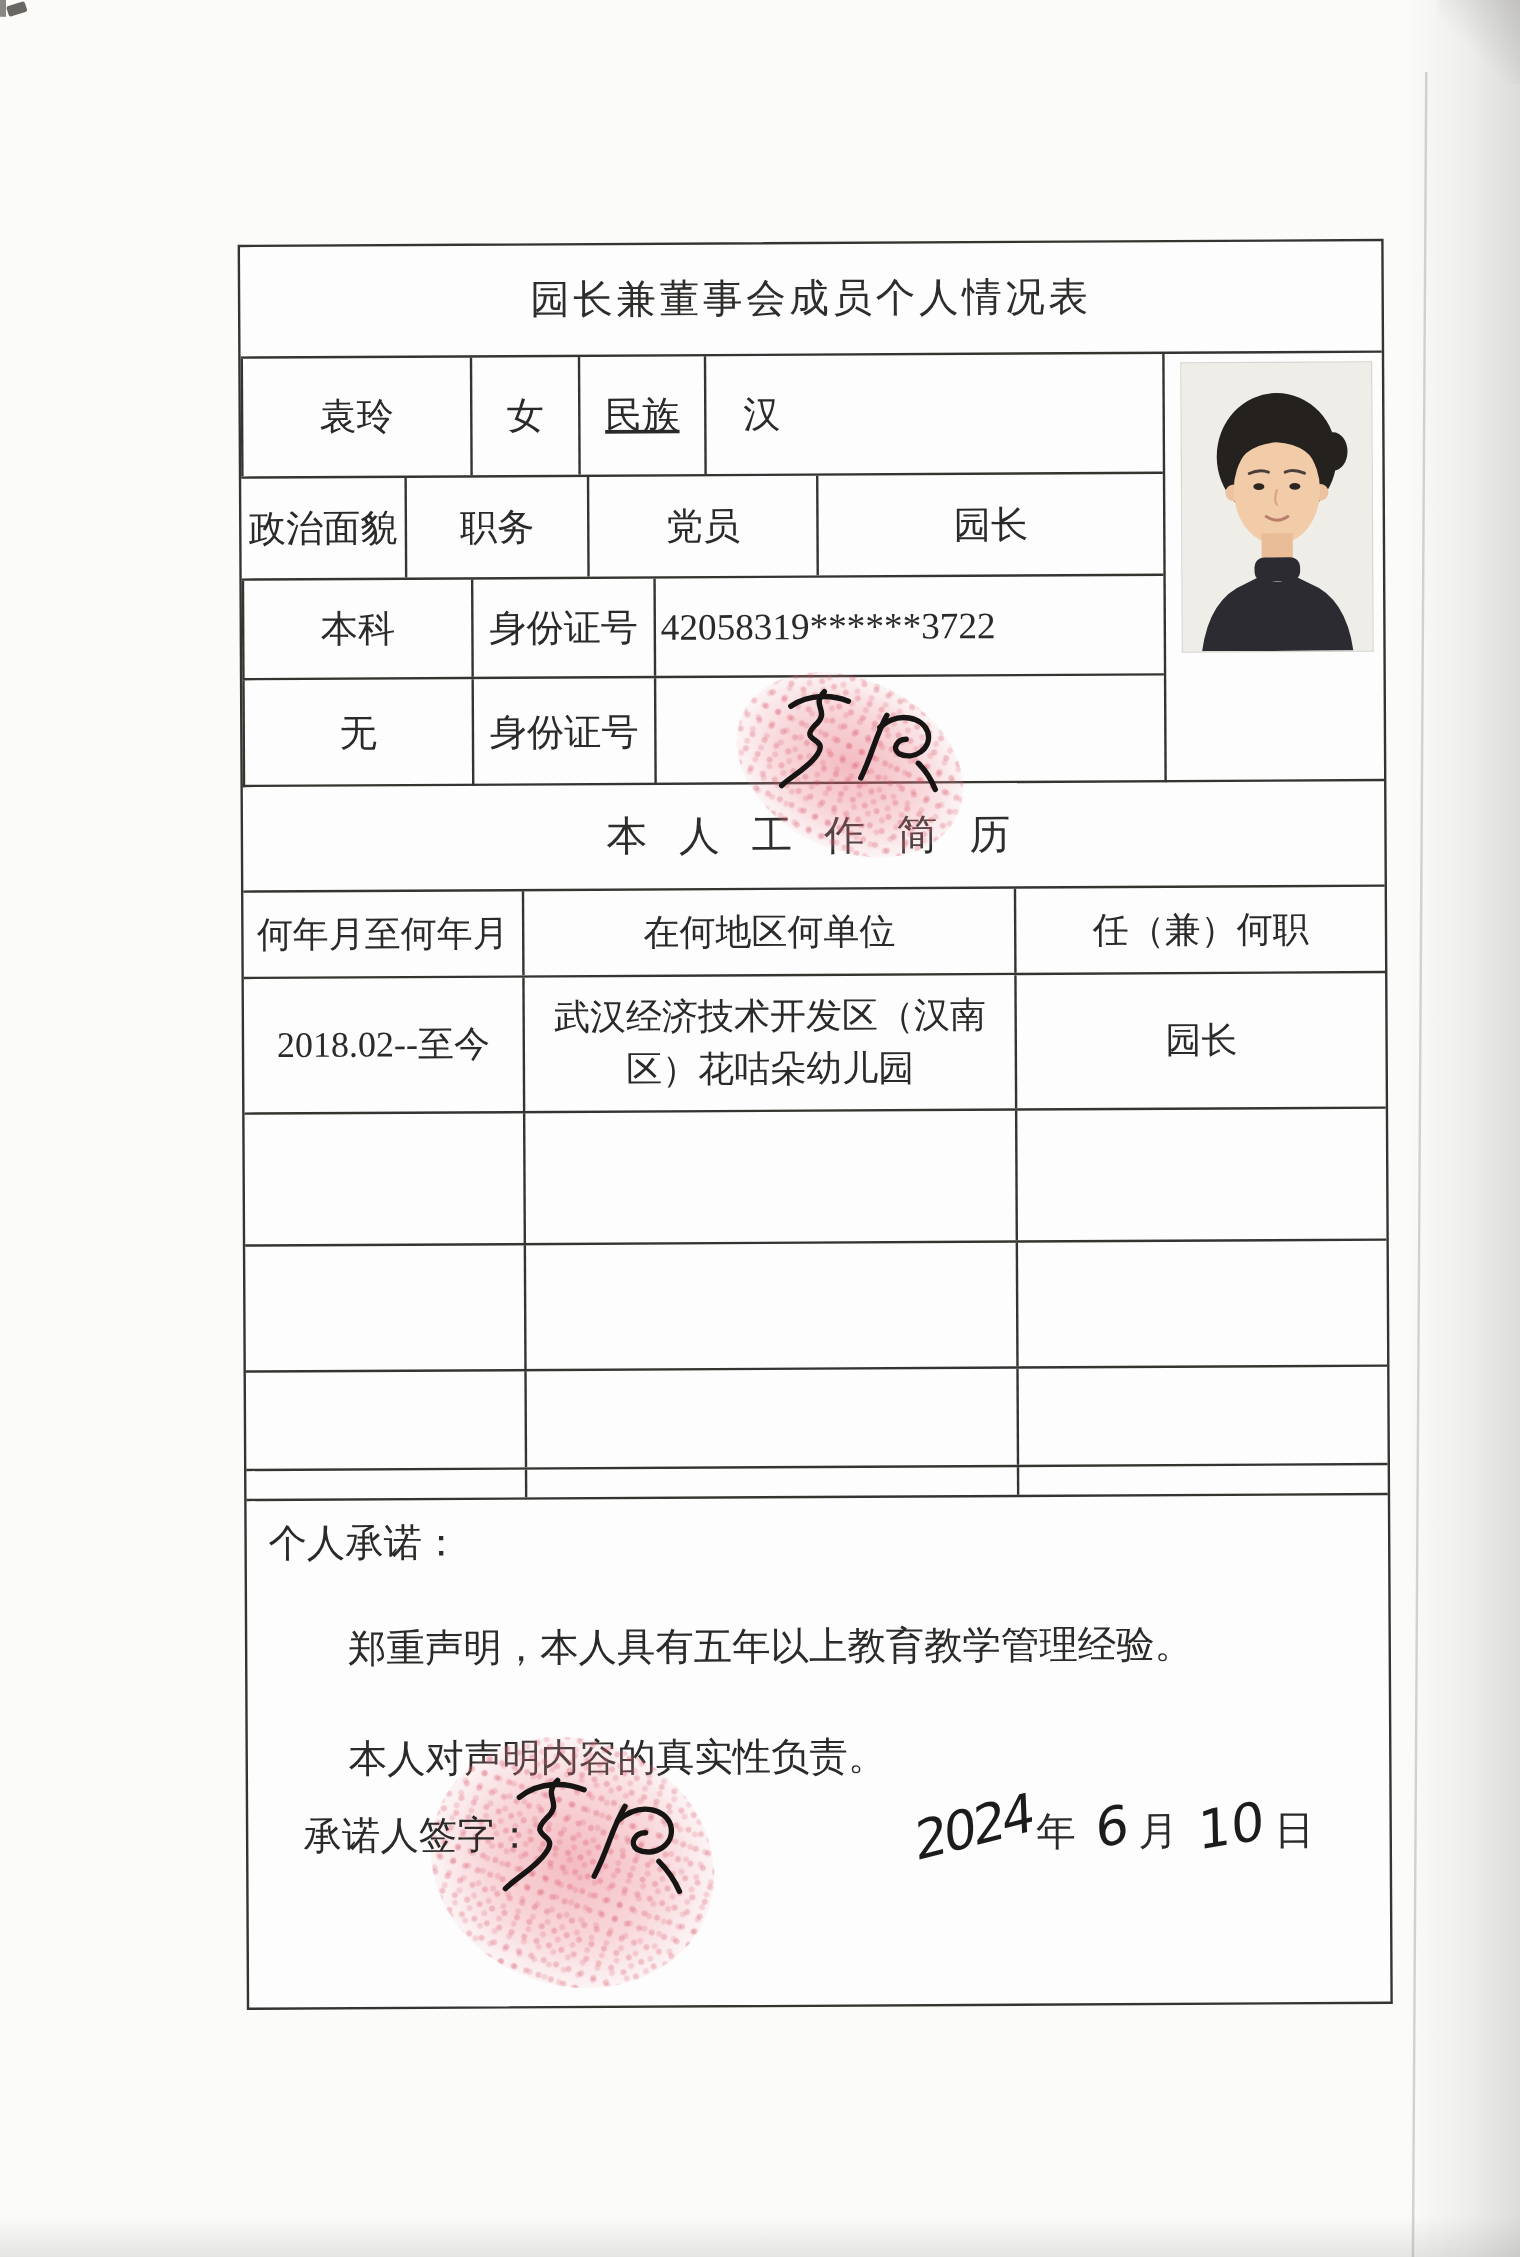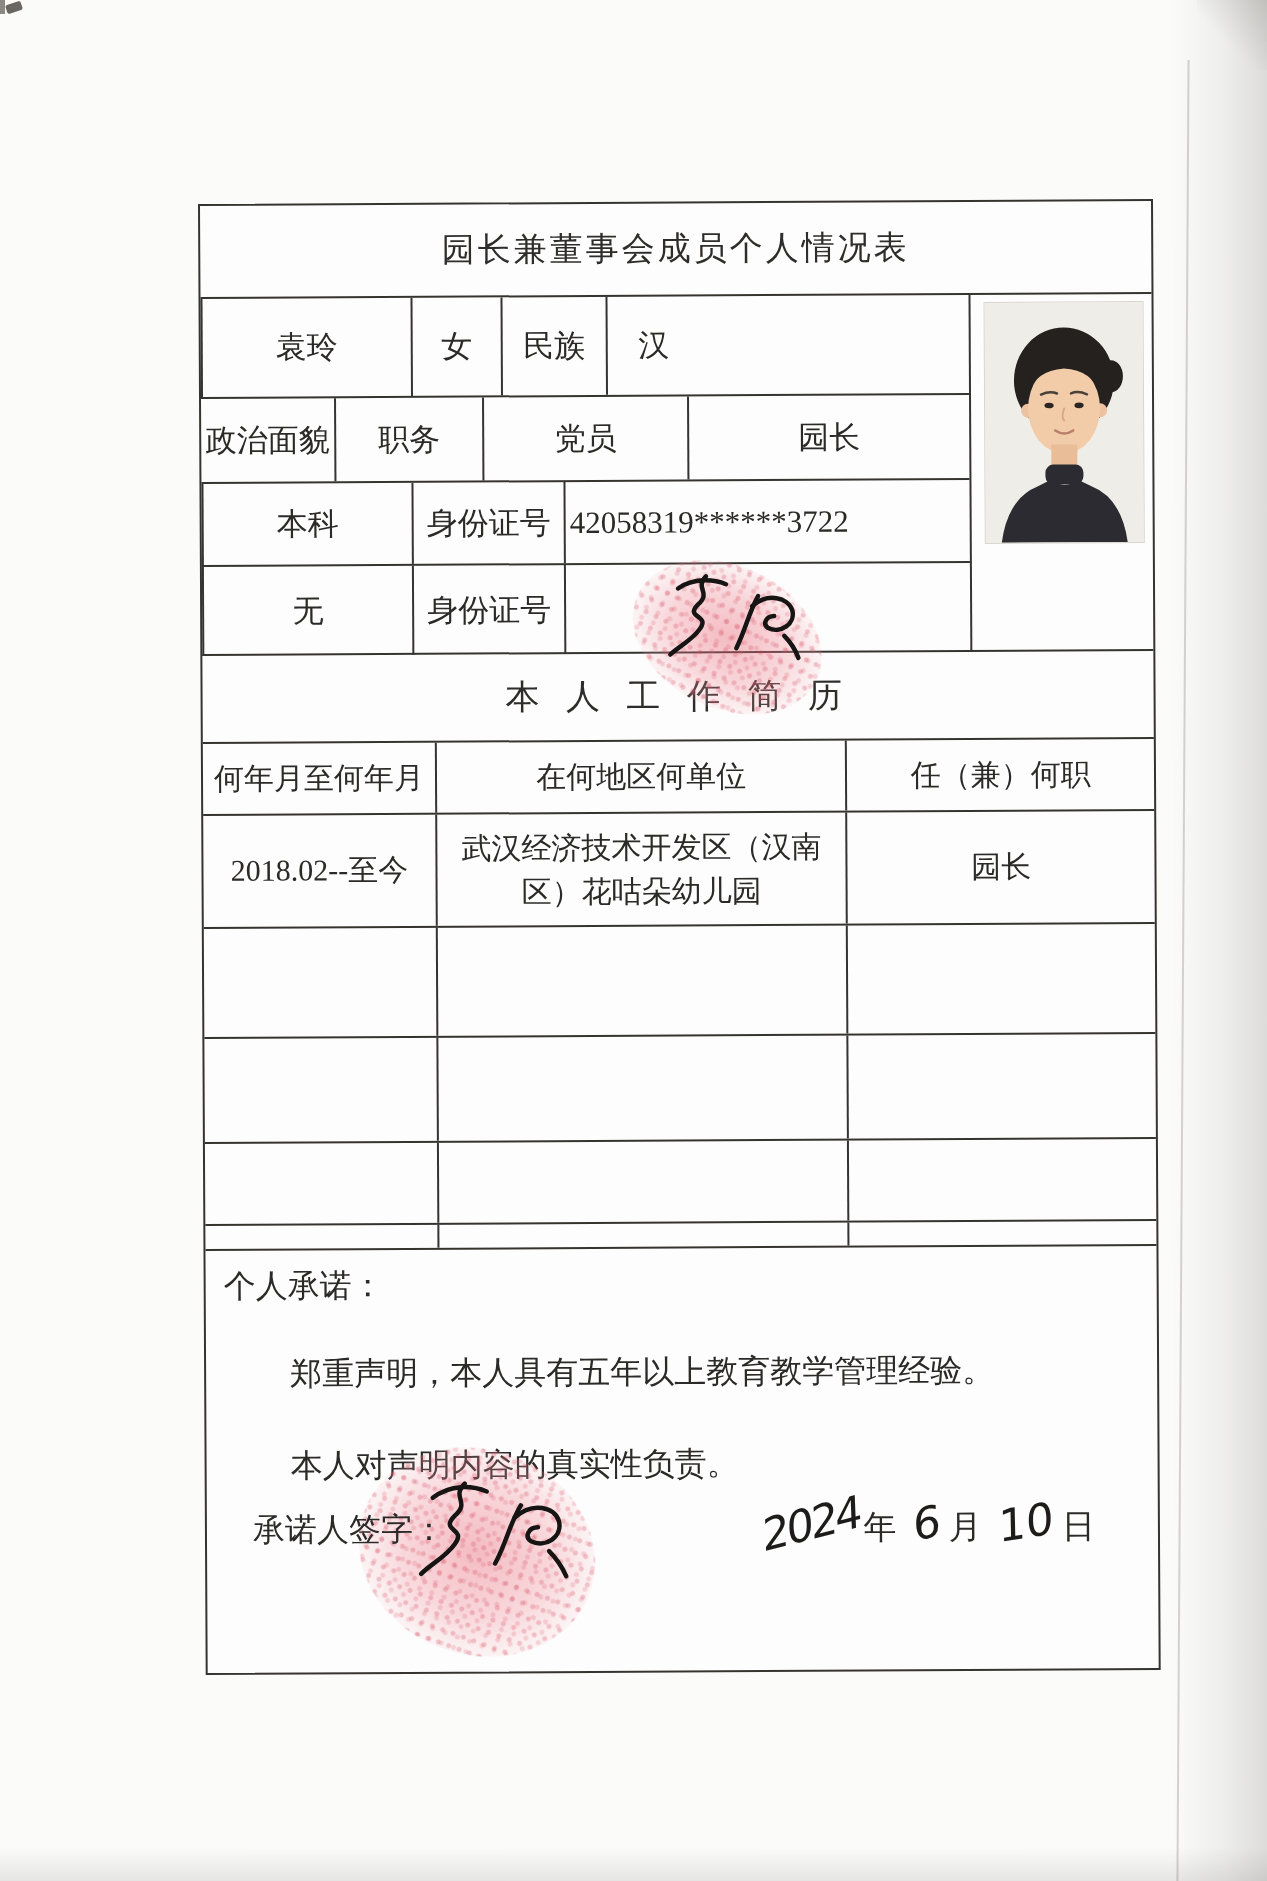--- a/index.html
+++ b/index.html
@@ -56,21 +56,21 @@
   }
   .cell.nc{border-left:none;}
   .title-row{height:91px;align-items:center;justify-content:center;}
   .form-title{font-size:33px;letter-spacing:3px;font-weight:500;color:#2e2d2b;}
 
   
   .info{position:relative;height:357px;border-top:2px solid #363430;box-sizing:border-box;}
   .irow{display:flex;width:768px;box-sizing:border-box;border-top:2px solid #363430;}
   .irow.first{border-top:none;}
   .fs{font-size:31px;}
-  .c1{width:136px;}.c2{width:210px;}.c3{width:152px;}.c4{width:90px;}.c5{width:105px;}.c6{width:94px;}
+  .c1{width:136px;}.c2{width:191px;}.c3{width:152px;}.c4{width:90px;}.c5{width:105px;text-decoration:underline;}.c6{width:94px;}
   .cspan{width:289px;}
   .r1{height:98px;}.r2{height:85px;}.r3{height:83px;}.r4{height:91px;}
   .photo-cell{
     position:absolute;left:768px;top:0;width:187px;height:357px;
     border-left:2px solid #363430;box-sizing:border-box;
     display:flex;align-items:flex-start;justify-content:center;
   }
   .photo-frame{margin-top:8px;outline:1px solid #d8d5ce;line-height:0;}
 
   

